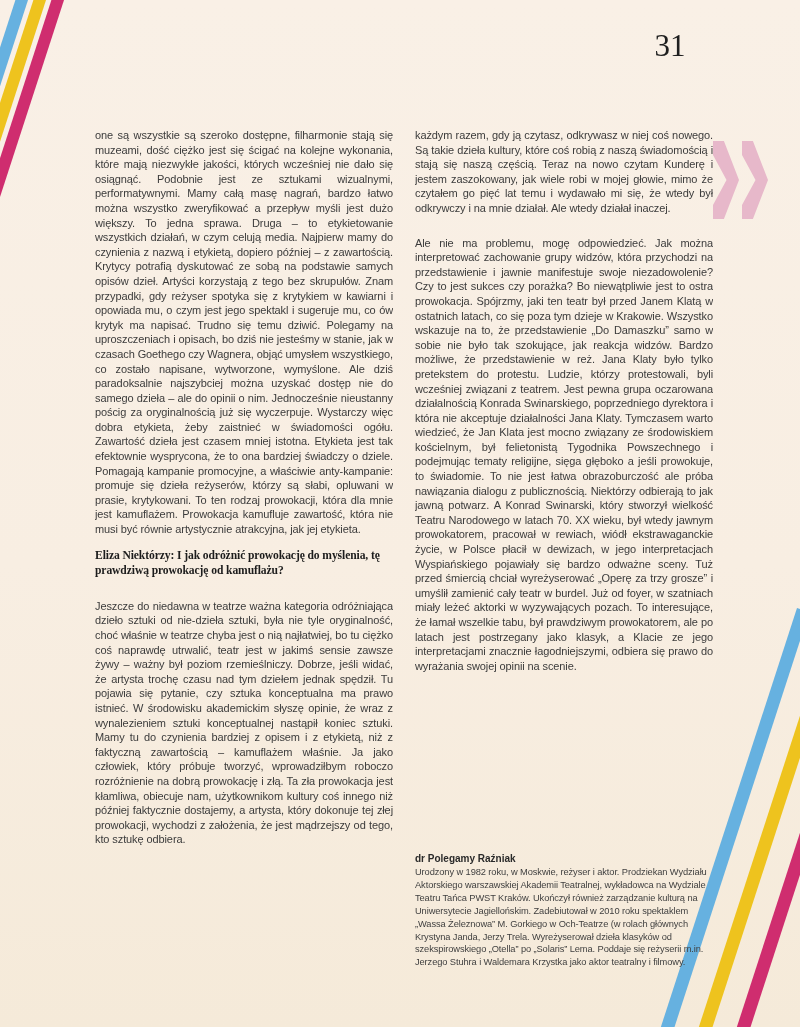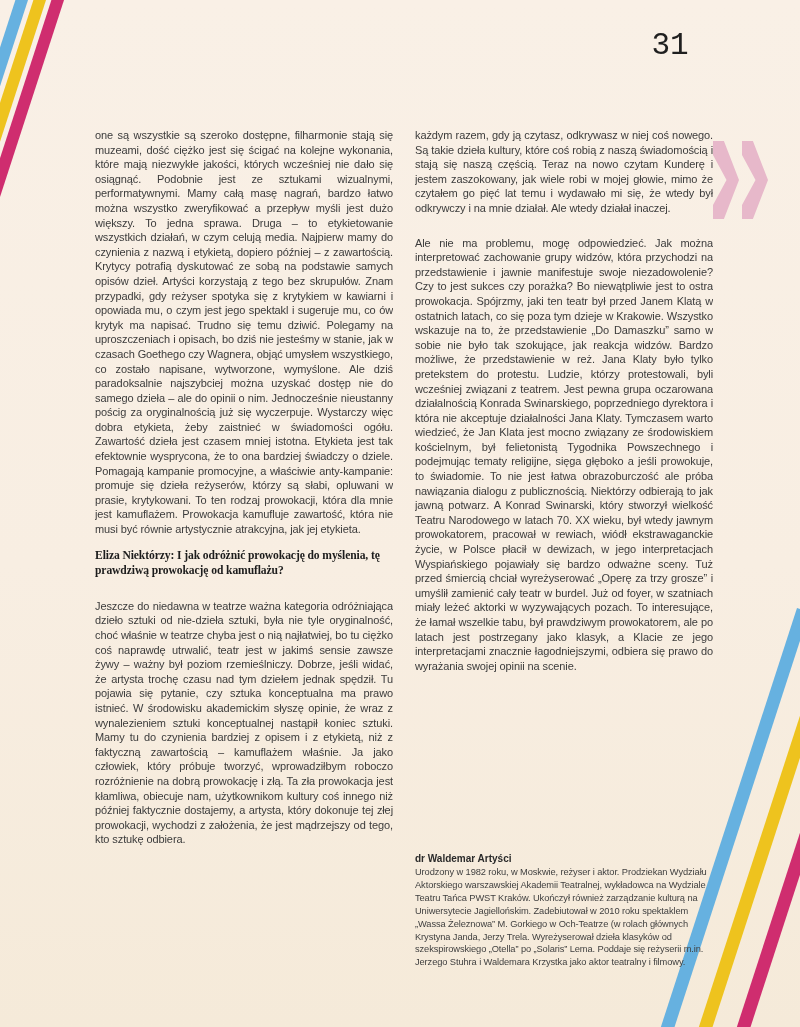--- a/index.html
+++ b/index.html
@@ -36,21 +36,21 @@
   .chevron{
     position:absolute;top:141px;width:26px;height:78px;
     background:var(--chevron-pink);
     clip-path:polygon(0% 0%,42% 0%,100% 50%,42% 100%,0% 100%,0% 82%,52% 50%,0% 18%);
   }
   .chevron.c1{left:713px;}
   .chevron.c2{left:742px;}
 
   .page-number{
     position:absolute;left:640px;top:28px;width:60px;
-    font-family:Liberation Mono, monospace;
+    font-family:Liberation Serif, serif;
     font-size:31px;color:#1f1f1f;text-align:center;
   }
 
   .col{
     position:absolute;top:128px;width:298px;
     font-size:11px;line-height:14.6px;letter-spacing:-0.1px;
     color:var(--text-body);text-align:justify;
   }
   .col-left{left:95px;height:850px;overflow:hidden;}
   .col-right{left:415px;height:722px;overflow:hidden;}
@@ -99,17 +99,17 @@
 
   <div class="col col-right">
     <p class="body">każdym razem, gdy ją czytasz, odkrywasz w niej coś nowego. Są takie dzieła kultury, które coś robią z naszą świadomością i stają się naszą częścią. Teraz na nowo czytam Kunderę i jestem zaszokowany, jak wiele robi w mojej głowie, mimo że czytałem go pięć lat temu i wydawało mi się, że wtedy był odkrywczy i na mnie działał. Ale wtedy działał inaczej.</p>
     <div class="answer">
 
       <p class="body">Ale nie ma problemu, mogę odpowiedzieć. Jak można interpretować zachowanie grupy widzów, która przychodzi na przedstawienie i jawnie manifestuje swoje niezadowolenie? Czy to jest sukces czy porażka? Bo niewątpliwie jest to ostra prowokacja. Spójrzmy, jaki ten teatr był przed Janem Klatą w ostatnich latach, co się poza tym dzieje w Krakowie. Wszystko wskazuje na to, że przedstawienie „Do Damaszku” samo w sobie nie było tak szokujące, jak reakcja widzów. Bardzo możliwe, że przedstawienie w reż. Jana Klaty było tylko pretekstem do protestu. Ludzie, którzy protestowali, byli wcześniej związani z teatrem. Jest pewna grupa oczarowana działalnością Konrada Swinarskiego, poprzedniego dyrektora i która nie akceptuje działalności Jana Klaty. Tymczasem warto wiedzieć, że Jan Klata jest mocno związany ze środowiskiem kościelnym, był felietonistą Tygodnika Powszechnego i podejmując tematy religijne, sięga głęboko a jeśli prowokuje, to świadomie. To nie jest łatwa obrazoburczość ale próba nawiązania dialogu z publicznością. Niektórzy odbierają to jak jawną potwarz. A Konrad Swinarski, który stworzył wielkość Teatru Narodowego w latach 70. XX wieku, był wtedy jawnym prowokatorem, pracował w rewiach, wiódł ekstrawaganckie życie, w Polsce płacił w dewizach, w jego interpretacjach Wyspiańskiego pojawiały się bardzo odważne sceny. Tuż przed śmiercią chciał wyreżyserować „Operę za trzy grosze” i umyślił zamienić cały teatr w burdel. Już od foyer, w szatniach miały leżeć aktorki w wyzywających pozach. To interesujące, że łamał wszelkie tabu, był prawdziwym prowokatorem, ale po latach jest postrzegany jako klasyk, a Klacie ze jego interpretacjami znacznie łagodniejszymi, odbiera się prawo do wyrażania swojej opinii na scenie.</p>
     </div>
   </div>
 
   <div class="bio">
-    <div class="bio-name">dr Waldemar Artyści</div>
+    <div class="bio-name">dr Polegamy Raźniak</div>
     <div class="bio-text">Urodzony w 1982 roku, w Moskwie, reżyser i aktor. Prodziekan Wydziału Aktorskiego warszawskiej Akademii Teatralnej, wykładowca na Wydziale Teatru Tańca PWST Kraków. Ukończył również zarządzanie kulturą na Uniwersytecie Jagiellońskim. Zadebiutował w 2010 roku spektaklem „Wassa Żeleznowa” M. Gorkiego w Och-Teatrze (w rolach głównych Krystyna Janda, Jerzy Trela. Wyreżyserował dzieła klasyków od szekspirowskiego „Otella” po „Solaris” Lema. Poddaje się reżyserii m.in. Jerzego Stuhra i Waldemara Krzystka jako aktor teatralny i filmowy.</div>
   </div>
 
 </div>
 
 </body></html>

